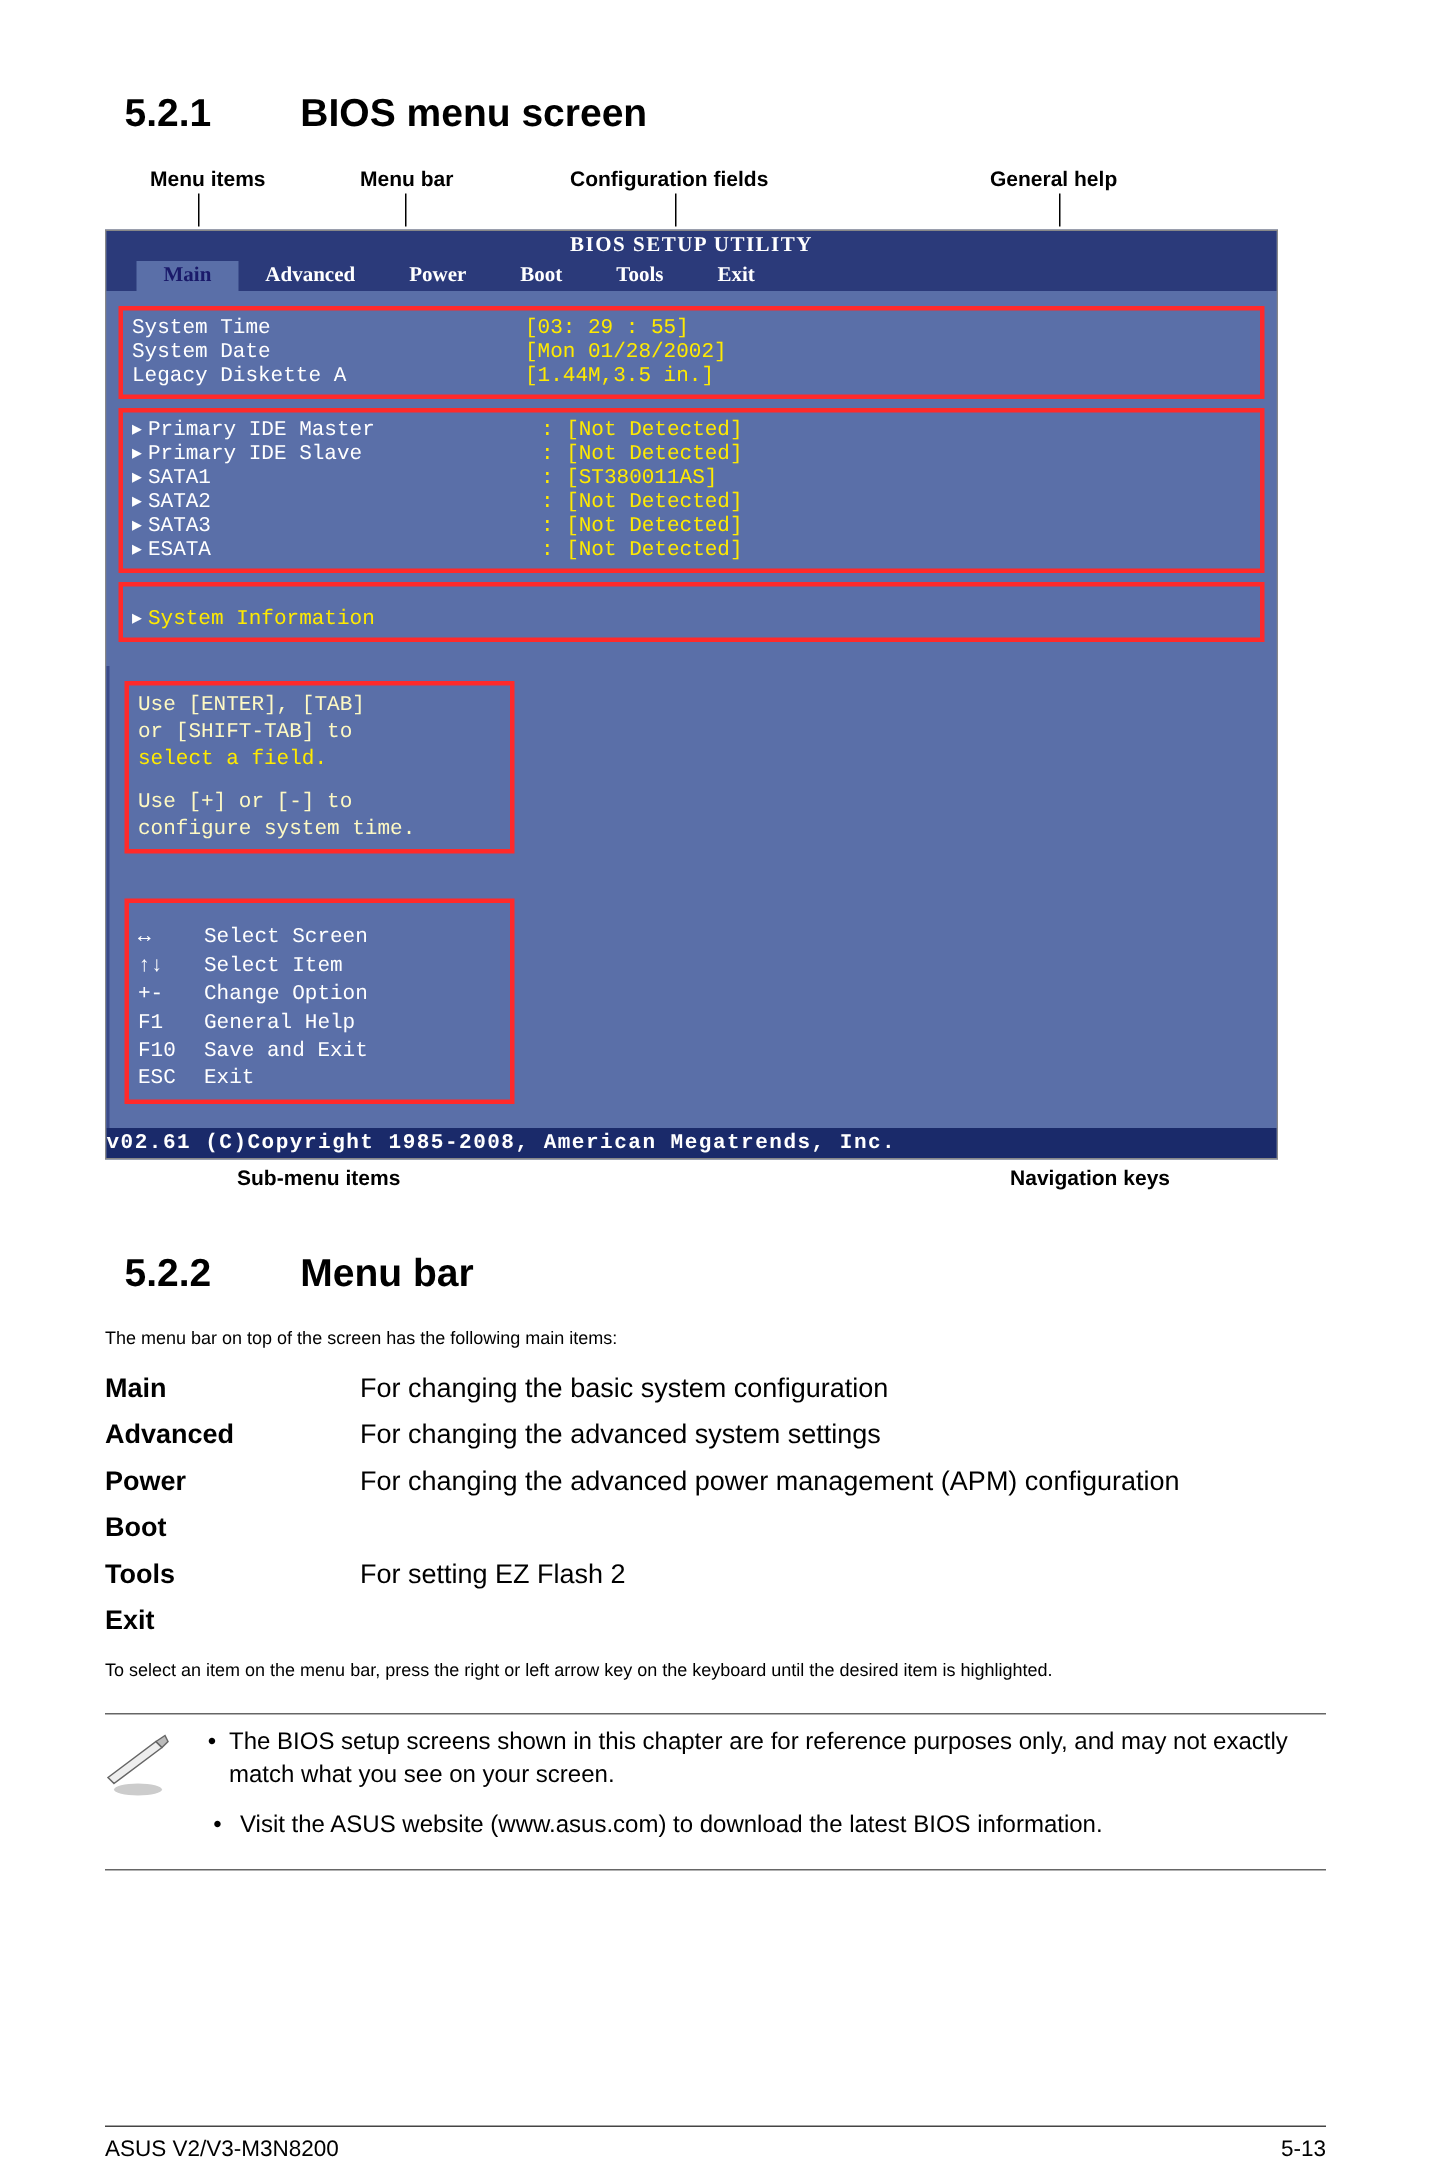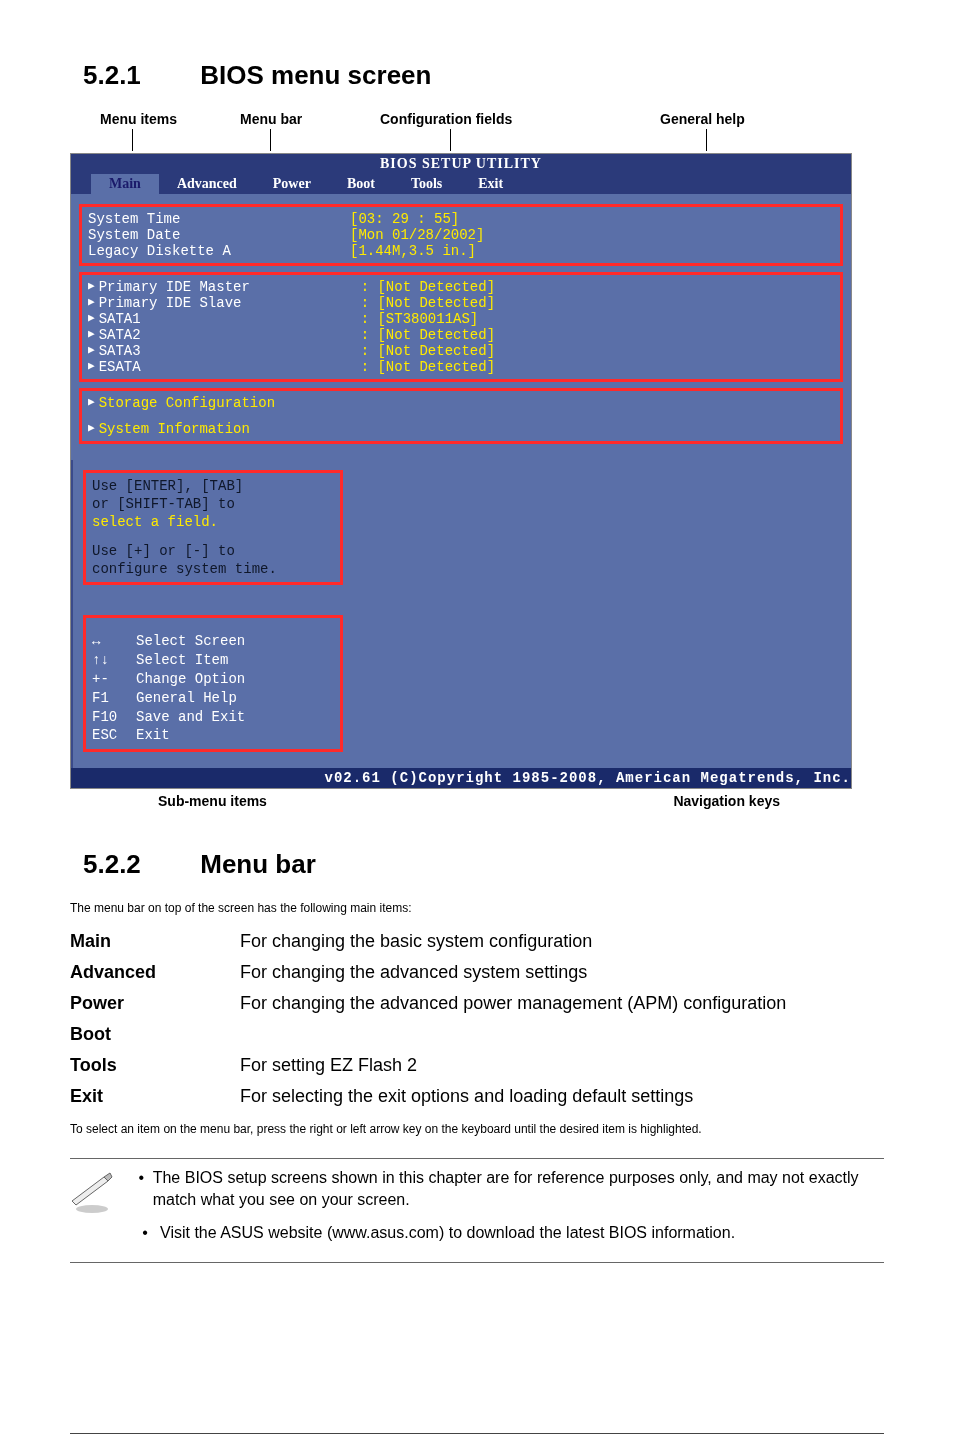--- a/index.html
+++ b/index.html
@@ -89,27 +89,27 @@
     border-left: 2px solid #3a4a8a;
     padding: 10px 10px;
     color:#ffea00;
     position:relative;
   }
   .redbox { border: 3px solid #ff2a2a; padding: 4px 6px; margin-bottom:6px; }
   .row { display:flex; }
   .row .k { width: 230px; }
   .row .v { color:#ffea00;margin-left:32px; }
   .tri::before { content:"▶"; color:#fff; margin-right:4px; font-size:11px; }
-  .help-top { color:#0f172a; line-height:1.3; }
+  .help-top { color:#fef9c3; line-height:1.3; }
   .help-keys { color:#fff; margin-top:10px; line-height:1.35; }
   .help-keys .kcol { display:inline-block; width:44px; }
   .bios-footer {
     background:#1a2a6a;
     color:#fff;
-    text-align:right;
+    text-align:left;
     padding:2px 0;
     font-weight:bold;
     letter-spacing:1px;
   }
   .bottom-labels {
     display:flex;
     justify-content:space-between;
     font-size:14px;
     font-weight:bold;
     margin-top:4px;
@@ -221,23 +221,20 @@
               <span class="k">SATA3</span>
               <span class="v">:  [Not Detected]</span>
             </div>
           <div class="row tri">
               <span class="k">ESATA</span>
               <span class="v">:  [Not Detected]</span>
             </div>
         </div>
 
         <div class="redbox">
-          <div class="row tri">
-              <span class="k" style="color:#ffea00">Storage Configuration</span>
-            </div>
           <div style="height:10px"></div>
           <div class="row tri">
               <span class="k" style="color:#ffea00">System Information</span>
             </div>
         </div>
 
       </div>
       <div class="bios-right">
         <div class="redbox" style="border-color:#ff2a2a">
           <div class="help-top">Use [ENTER], [TAB]</div>
@@ -289,21 +286,20 @@
       </div>
     <div class="drow">
         <div class="dk">Boot</div>
       </div>
     <div class="drow">
         <div class="dk">Tools</div>
         <div class="dv">For setting EZ Flash 2</div>
       </div>
     <div class="drow">
         <div class="dk">Exit</div>
-        <div class="dv">For selecting the exit options and loading default settings</div>
       </div>
   </div>
 
   <p class="body-text">To select an item on the menu bar, press the right or left arrow key on the keyboard until the desired item is highlighted.</p>
 
   <div class="note-block">
     <div class="note-icon">
       <svg width="44" height="44" viewBox="0 0 44 44">
         <ellipse cx="22" cy="38" rx="16" ry="4" fill="#ccc"></ellipse>
         <path d="M6 34 L38 10 L34 6 L2 30 Z" fill="#eee" stroke="#666" stroke-width="1"></path>

